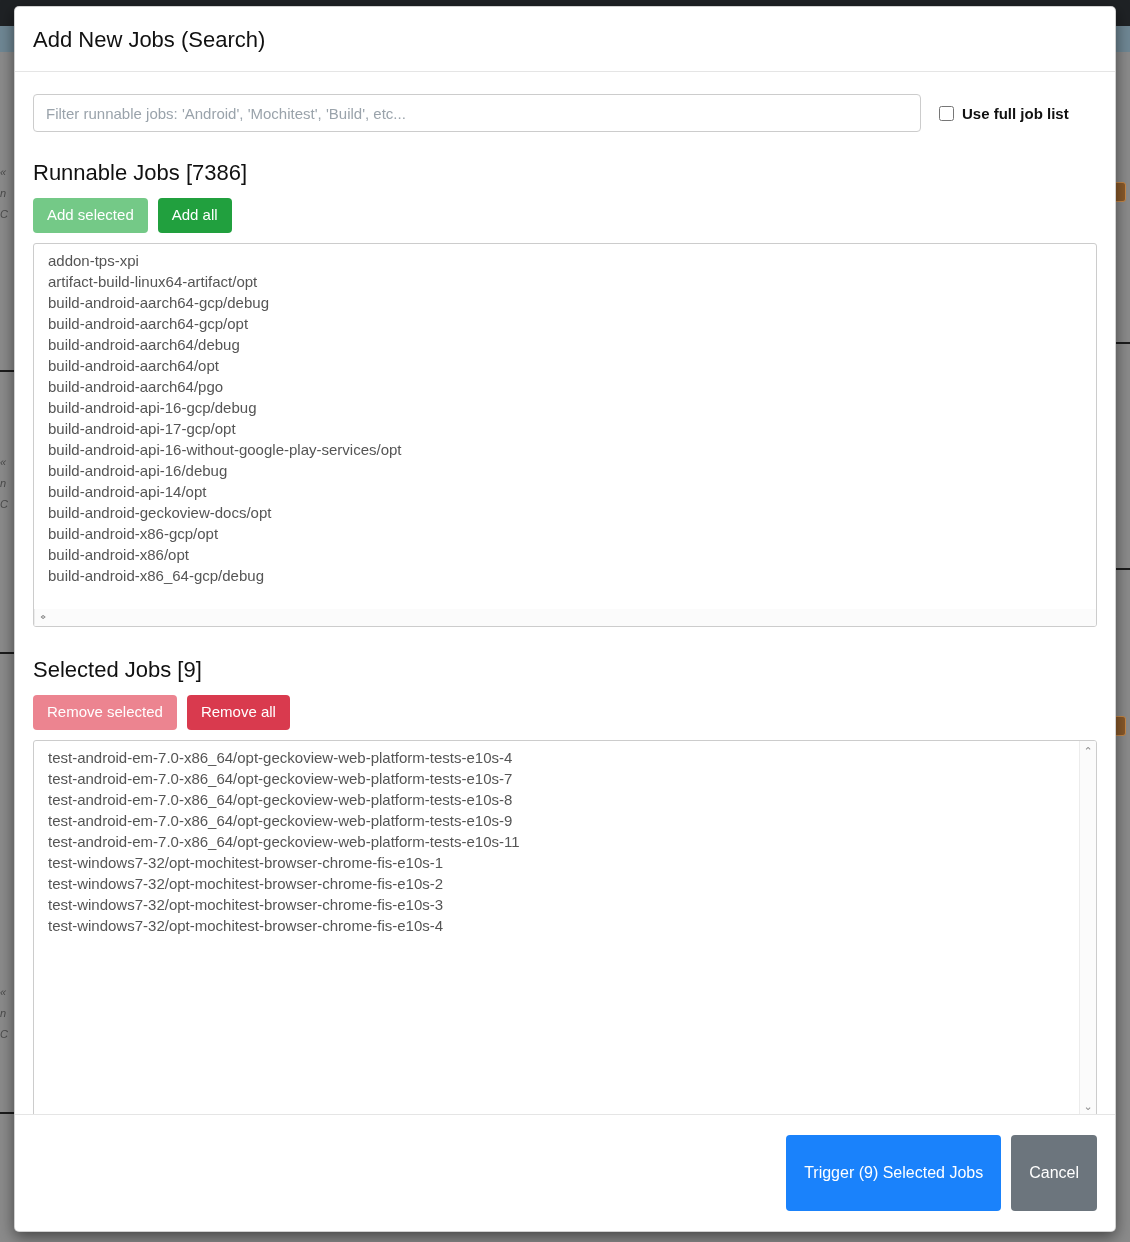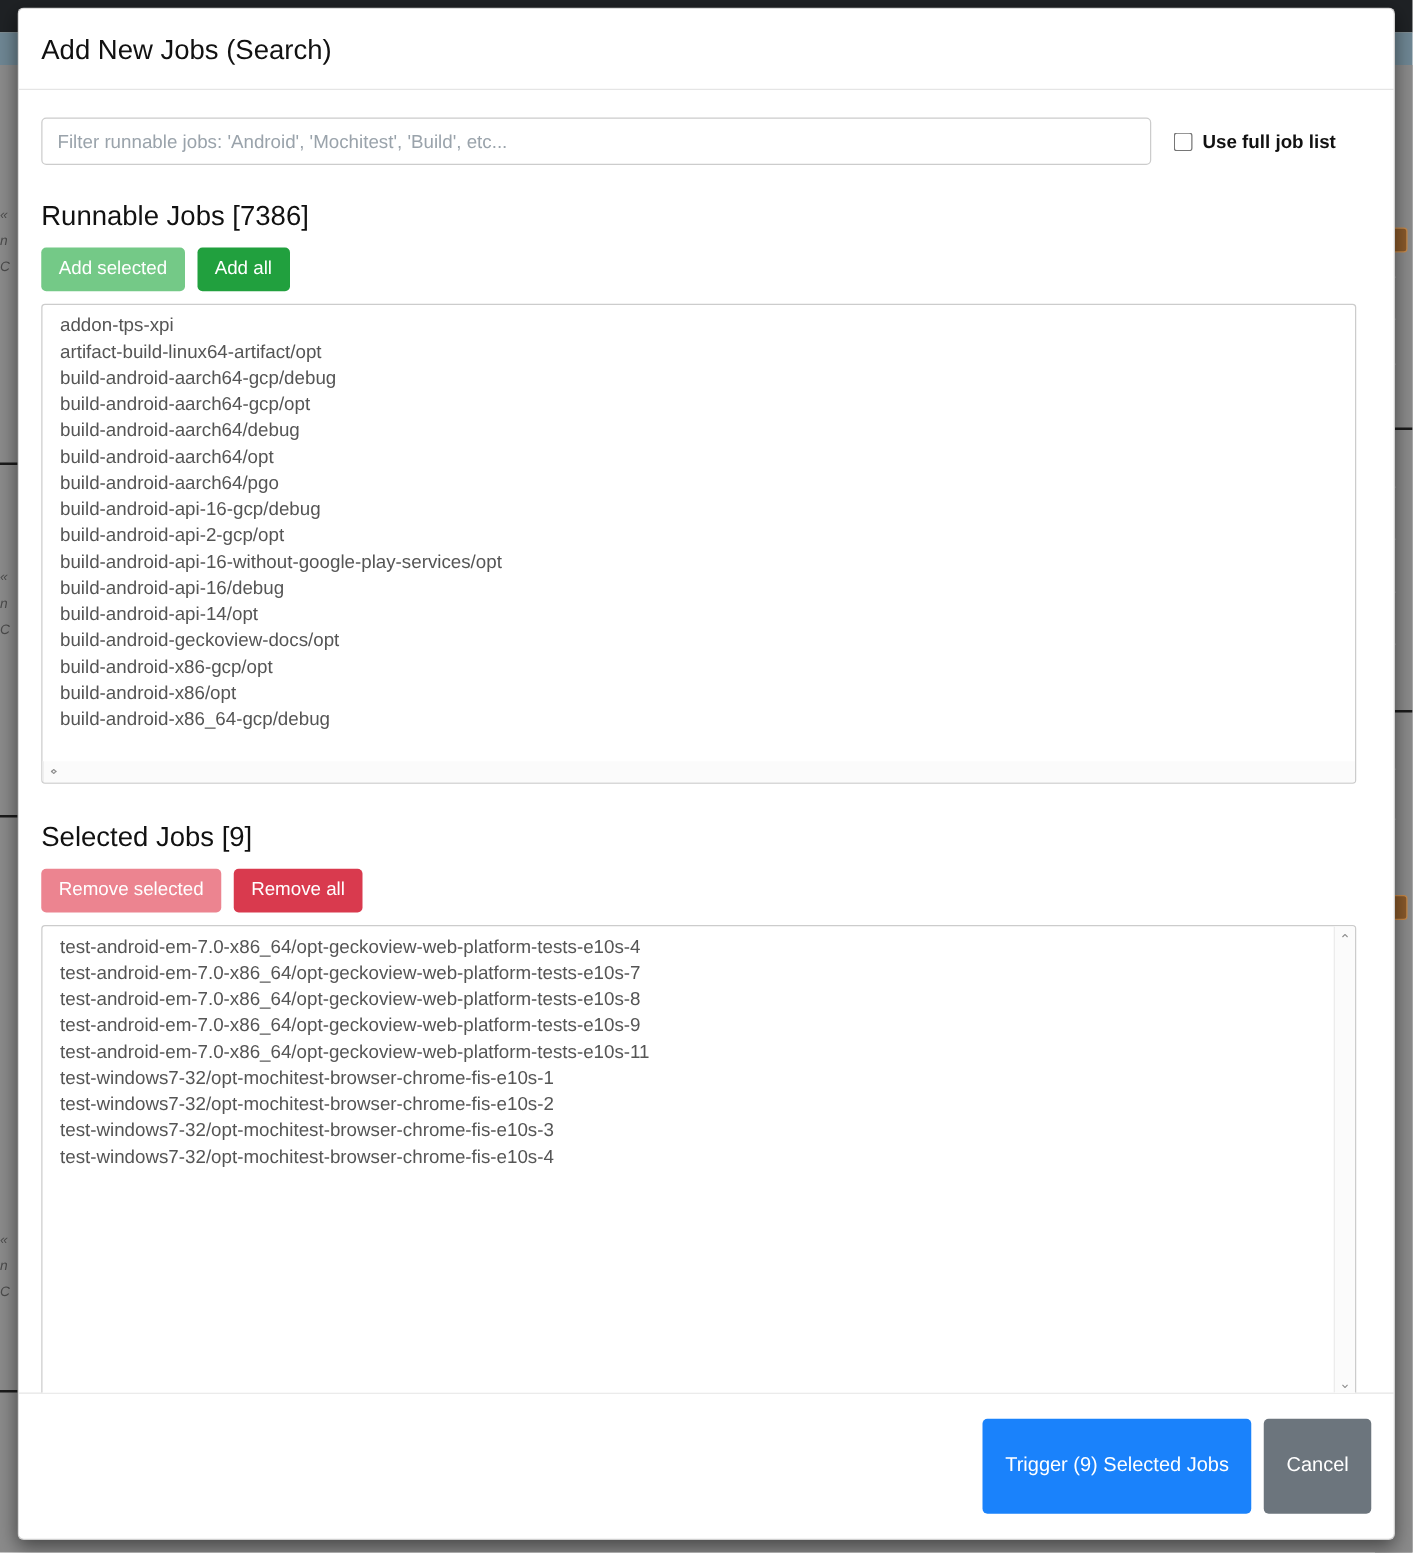--- a/index.html
+++ b/index.html
@@ -76,21 +76,21 @@
     padding: 20px 18px 18px 18px;
     border-bottom: 1px solid #e5e5e5;
     flex: 0 0 auto;
   }
   .modal-title {
     margin: 0; font-size: 22px; font-weight: normal;
     color: #111; line-height: 1.2;
   }
 
   .modal-body {
-    padding: 22px 30px 14px 18px;
+    padding: 22px 18px 14px 18px;
     flex: 1 1 auto;
     overflow: hidden;
   }
 
   
   .filter-row {
     display: flex; align-items: center; gap: 18px;
   }
   .filter-input {
     flex: 0 0 888px;
@@ -263,21 +263,21 @@
     <div class="listbox runnable">
       <div class="list-items" id="runnable-list">
           <div class="list-item">addon-tps-xpi</div>
           <div class="list-item">artifact-build-linux64-artifact/opt</div>
           <div class="list-item">build-android-aarch64-gcp/debug</div>
           <div class="list-item">build-android-aarch64-gcp/opt</div>
           <div class="list-item">build-android-aarch64/debug</div>
           <div class="list-item">build-android-aarch64/opt</div>
           <div class="list-item">build-android-aarch64/pgo</div>
           <div class="list-item">build-android-api-16-gcp/debug</div>
-          <div class="list-item">build-android-api-2-gcp/opt</div>
+          <div class="list-item">build-android-api-17-gcp/opt</div>
           <div class="list-item">build-android-api-16-without-google-play-services/opt</div>
           <div class="list-item">build-android-api-16/debug</div>
           <div class="list-item">build-android-api-14/opt</div>
           <div class="list-item">build-android-geckoview-docs/opt</div>
           <div class="list-item">build-android-x86-gcp/opt</div>
           <div class="list-item">build-android-x86/opt</div>
           <div class="list-item">build-android-x86_64-gcp/debug</div>
         </div>
       <div class="scrollbar">
         <div class="sb-arrow up">⌃</div>

